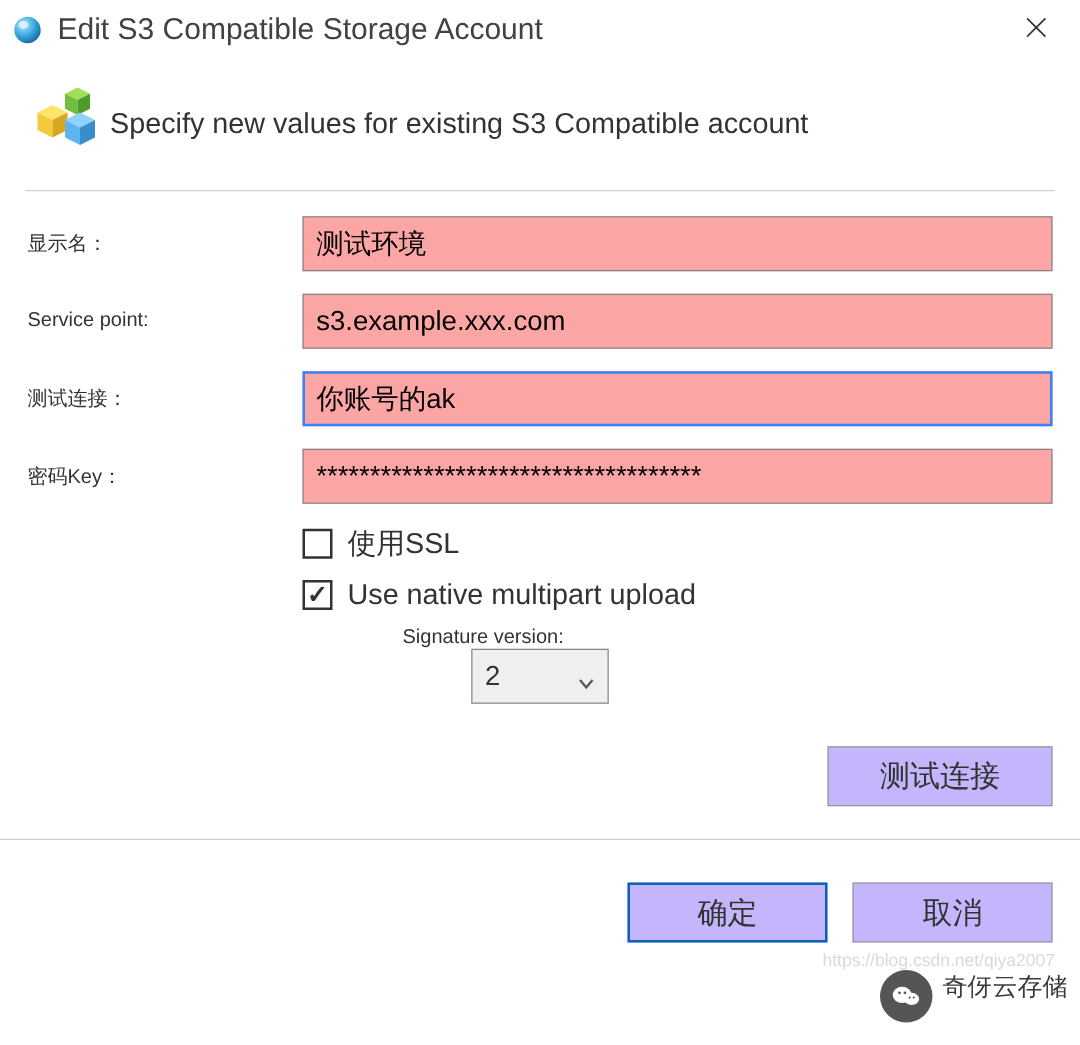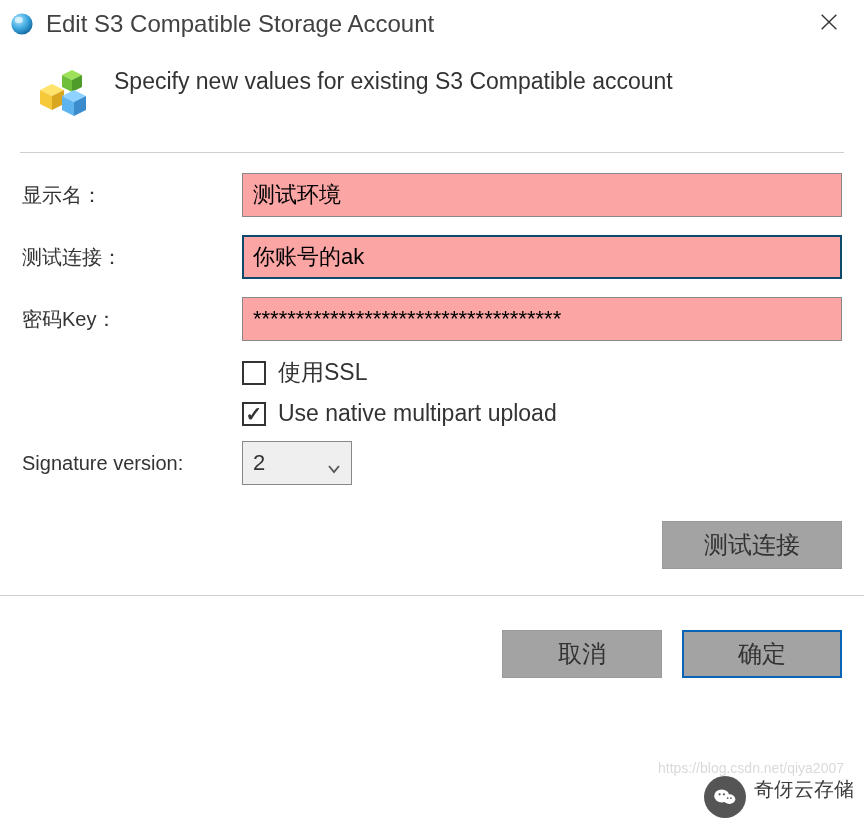--- a/index.html
+++ b/index.html
@@ -38,22 +38,23 @@
     .close-x {
       font-size: 28px;
       font-weight: 300;
       color: #333;
       cursor: pointer;
       padding: 4px 10px;
       line-height: 1;
     }
     .header-section {
       display: flex;
-      gap: 20px;
-      padding: 20px 22px 24px 34px;
+      align-items: center;
+      gap: 4px;
+      padding: 20px 22px 24px 24px;
     }
     .cubes-icon {
       width: 60px;
       height: 60px;
       flex-shrink: 0;
     }
     .header-text {
       font-size: 23px;
       color: #333;
     }
@@ -66,36 +67,36 @@
       padding: 18px 22px 0 22px;
     }
     .form-row {
       display: flex;
       align-items: center;
       margin-bottom: 14px;
       min-height: 48px;
     }
     .form-label {
       width: 220px;
-      font-size: 20px;
+      font-size: 16px;
       color: #333;
       flex-shrink: 0;
     }
     .form-input {
       flex: 1;
       height: 44px;
       border: 1px solid #888;
       padding: 0 10px;
       font-size: 22px;
       font-family: inherit;
       background: #fca5a5;
       outline: none;
     }
     .form-input.focused {
-      border: 2px solid #0c4a6e;
+      border: 2px solid #3b82f6;
       padding: 0 9px;
     }
     .checkbox-row {
       display: flex;
       align-items: center;
       margin-left: 220px;
       margin-bottom: 12px;
       gap: 12px;
       font-size: 23px;
       cursor: pointer;
@@ -147,21 +148,21 @@
       justify-content: flex-end;
       gap: 20px;
       padding: 34px 22px 0 22px;
       border-top: 1px solid #cfcfcf;
       margin: 26px 0 0 0;
     }
     .btn {
       min-width: 160px;
       height: 48px;
       border: 1px solid #999;
-      background: #a3a3a3;
+      background: #c4b5fd;
       font-size: 24px;
       font-family: inherit;
       cursor: pointer;
       color: #333;
       display: flex;
       align-items: center;
       justify-content: center;
     }
     .btn.primary {
       border: 2px solid #0a63b5;
@@ -253,20 +254,24 @@
 
 <hr class="divider">
 
 <div class="form">
 
   <div class="form-row">
     <span class="form-label">显示名：</span>
     <input class="form-input" value="测试环境" style="">
   </div>
 
+  <div class="form-row">
+    <span class="form-label">Service point:</span>
+    <input class="form-input" value="s3.example.xxx.com" style="">
+  </div>
 
   <div class="form-row">
     <span class="form-label">测试连接：</span>
     <input class="form-input focused" value="你账号的ak" style="">
   </div>
 
   <div class="form-row">
     <span class="form-label">密码Key：</span>
     <input class="form-input" type="text" value="************************************" style="">
   </div>
@@ -274,43 +279,43 @@
   <div class="checkbox-row">
     <span class="checkbox-box"></span>
     <span>使用SSL</span>
   </div>
 
   <div class="checkbox-row">
     <span class="checkbox-box checked"></span>
     <span>Use native multipart upload</span>
   </div>
 
-  <div class="form-row" style="margin-top:8px;">
+  <div class="form-row" style="margin-top:8px;flex-direction:column;">
     <span class="form-label">Signature version:</span>
     <div class="select-wrap">
       <div class="select-box">
         <span>2</span>
         <span class="select-chevron">
           <svg viewBox="0 0 14 14" width="14" height="14">
             <polyline points="2,4 7,10 12,4" fill="none" stroke="#555" stroke-width="1.8"></polyline>
           </svg>
         </span>
       </div>
     </div>
   </div>
 
 </div>
 
 <div class="button-row-right">
   <button class="btn" style="min-width:180px;">测试连接</button>
 </div>
 
 <div class="bottom-buttons">
+  <button class="btn primary">确定</button>
   <button class="btn">取消</button>
-  <button class="btn primary">确定</button>
 </div>
 
 <div class="watermark-url">https://blog.csdn.net/qiya2007</div>
 
 <div class="watermark-logo">
   <span class="watermark-circle">
     <svg viewBox="0 0 24 24" width="26" height="26">
       <ellipse cx="9" cy="11" rx="7" ry="6" fill="#fff"></ellipse>
       <ellipse cx="16" cy="14" rx="5.5" ry="4.5" fill="#fff"></ellipse>
       <circle cx="7" cy="9.5" r="1" fill="#555"></circle>

